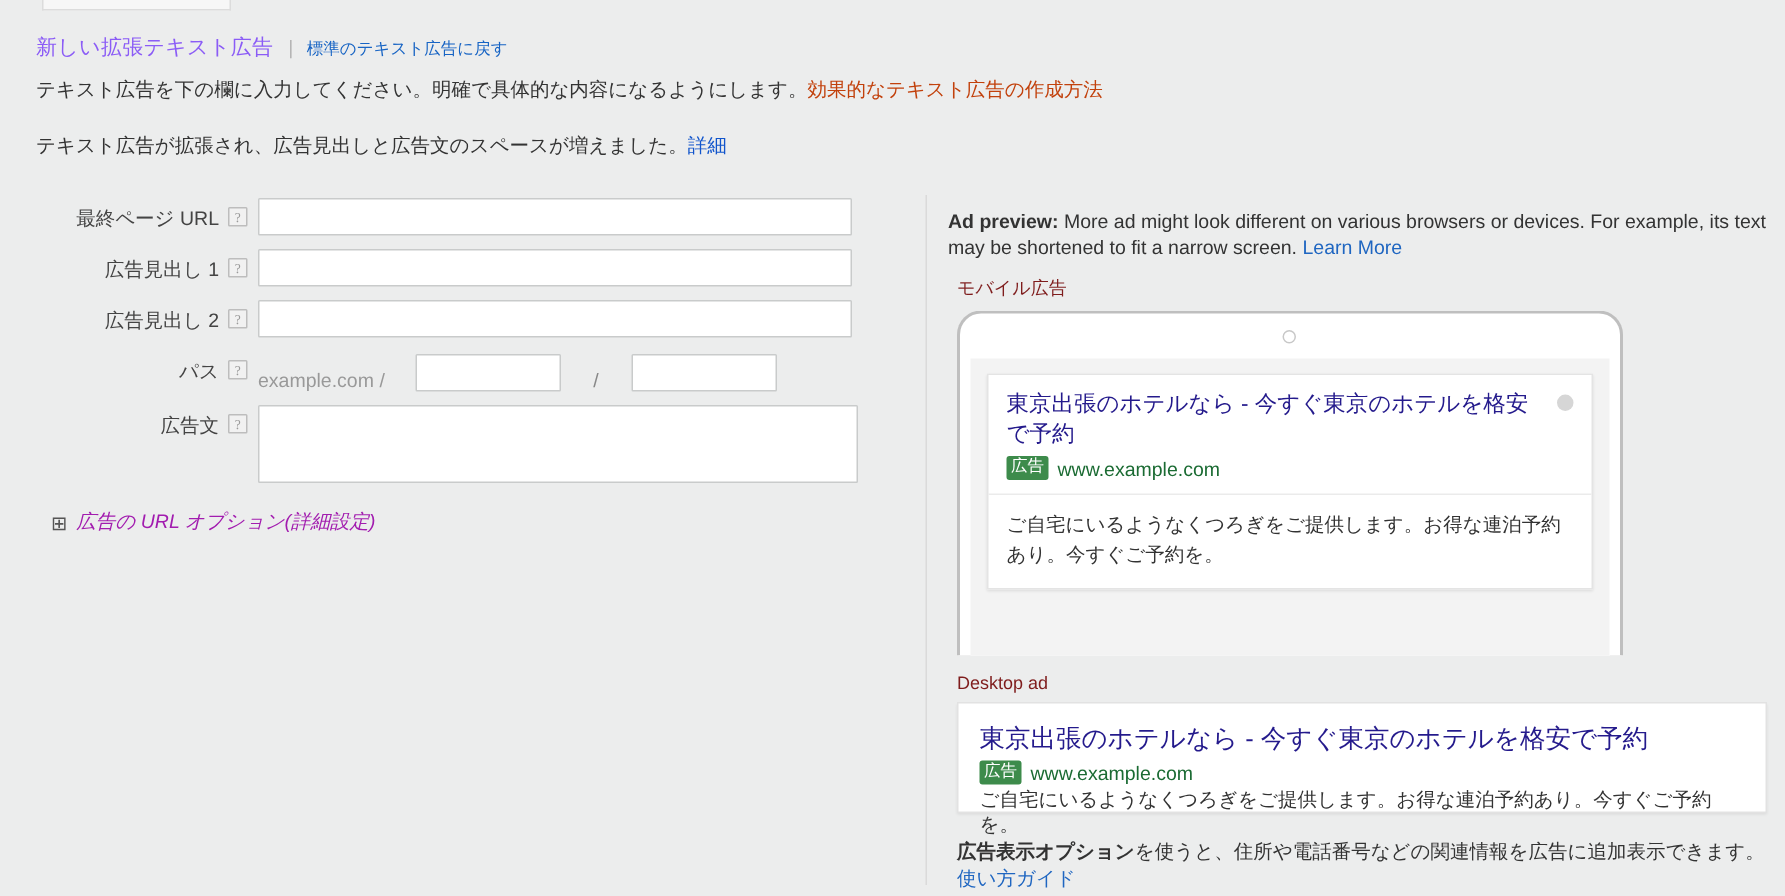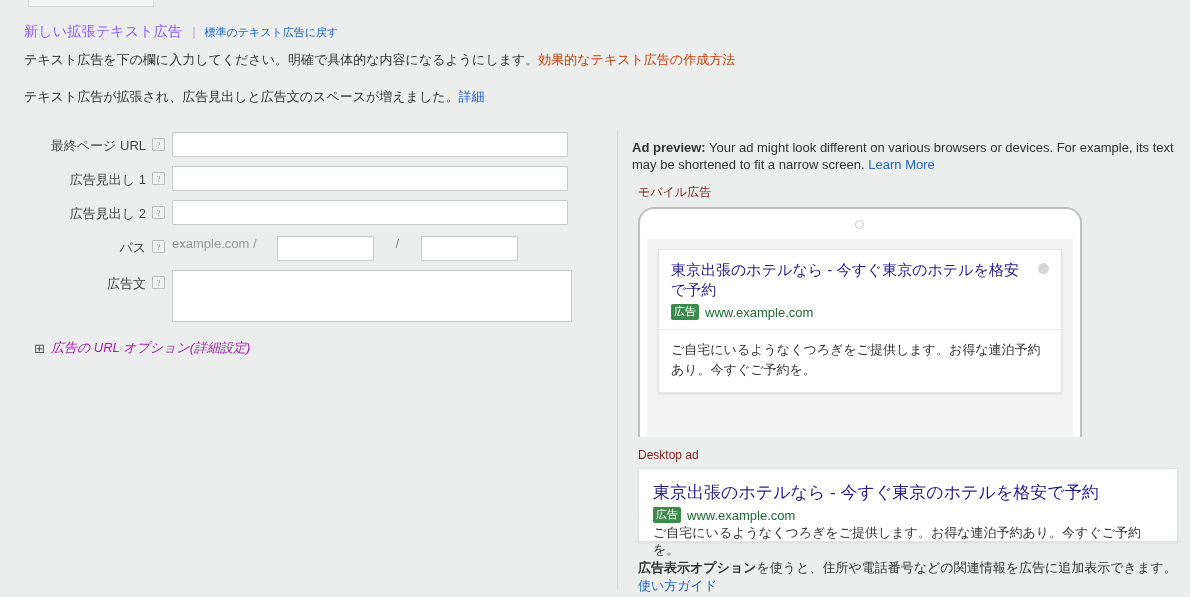--- a/index.html
+++ b/index.html
@@ -143,21 +143,21 @@
     box-sizing: border-box;
     resize: none;
     font-family: "Liberation Sans", sans-serif;
     font-size: 13px;
     padding: 4px 5px;
     outline: none;
     border-radius: 1px;
   }
   .path-wrap {
     display: flex;
-    align-items: flex-start;
+    align-items: flex-end;
     padding-top: 2px;
     gap: 16px;
   }
   .path-domain {
     color: #999999;
     font-size: 13px;
     margin-right: 4px;
     white-space: nowrap;
   }
   .slash {
@@ -401,21 +401,21 @@
   <div class="url-options">
     <span class="expand-icon">⊞</span>
     <span class="url-options-label">広告の URL オプション(詳細設定)</span>
   </div>
 
 </div>
 
 <div class="preview">
 
   <div class="ad-preview-note">
-    <b>Ad preview:</b><span> Your ad might look different on various browsers or devices. For example, its text may be shortened to fit a narrow screen. </span><a class="lnk">Learn More</a>
+    <b>Ad preview:</b><span> More ad might look different on various browsers or devices. For example, its text may be shortened to fit a narrow screen. </span><a class="lnk">Learn More</a>
   </div>
 
   <div class="prev-caption">モバイル広告</div>
 
   <div class="phone">
     <div class="speaker"></div>
     <div class="phone-screen">
       <div class="m-card">
         <div class="m-card-top">
           <div class="m-title">東京出張のホテルなら - 今すぐ東京のホテルを格安で予約</div>

